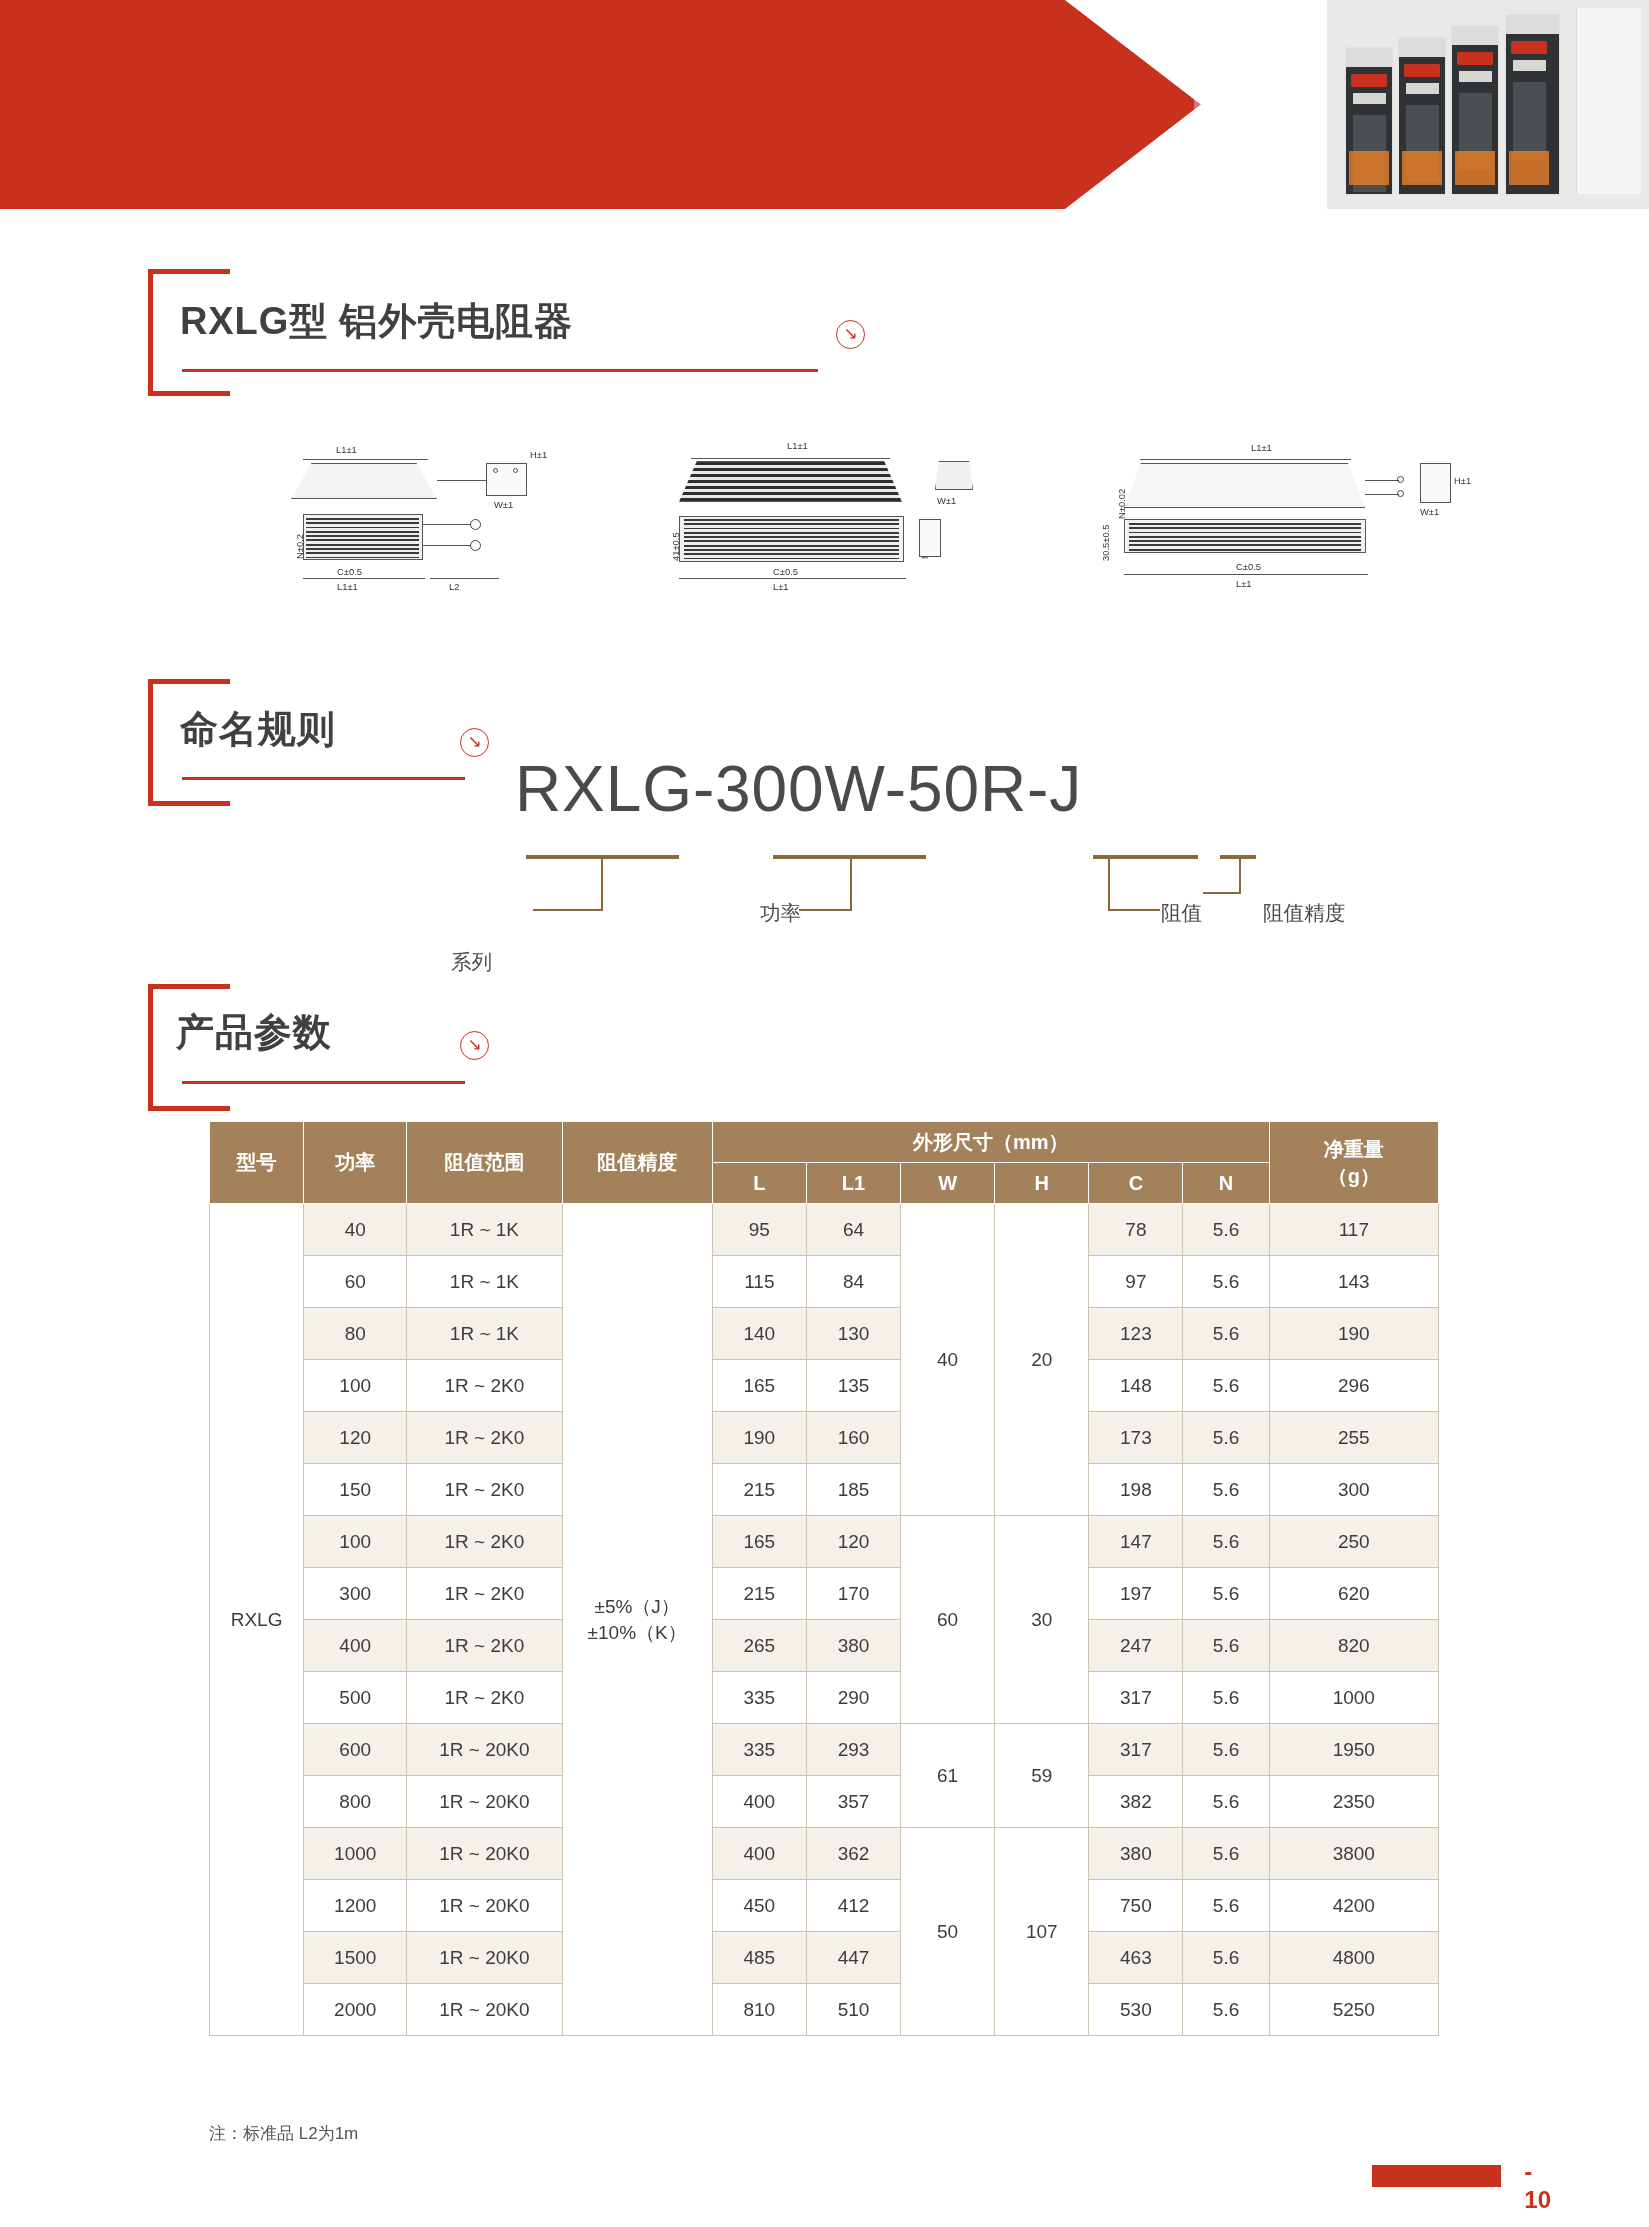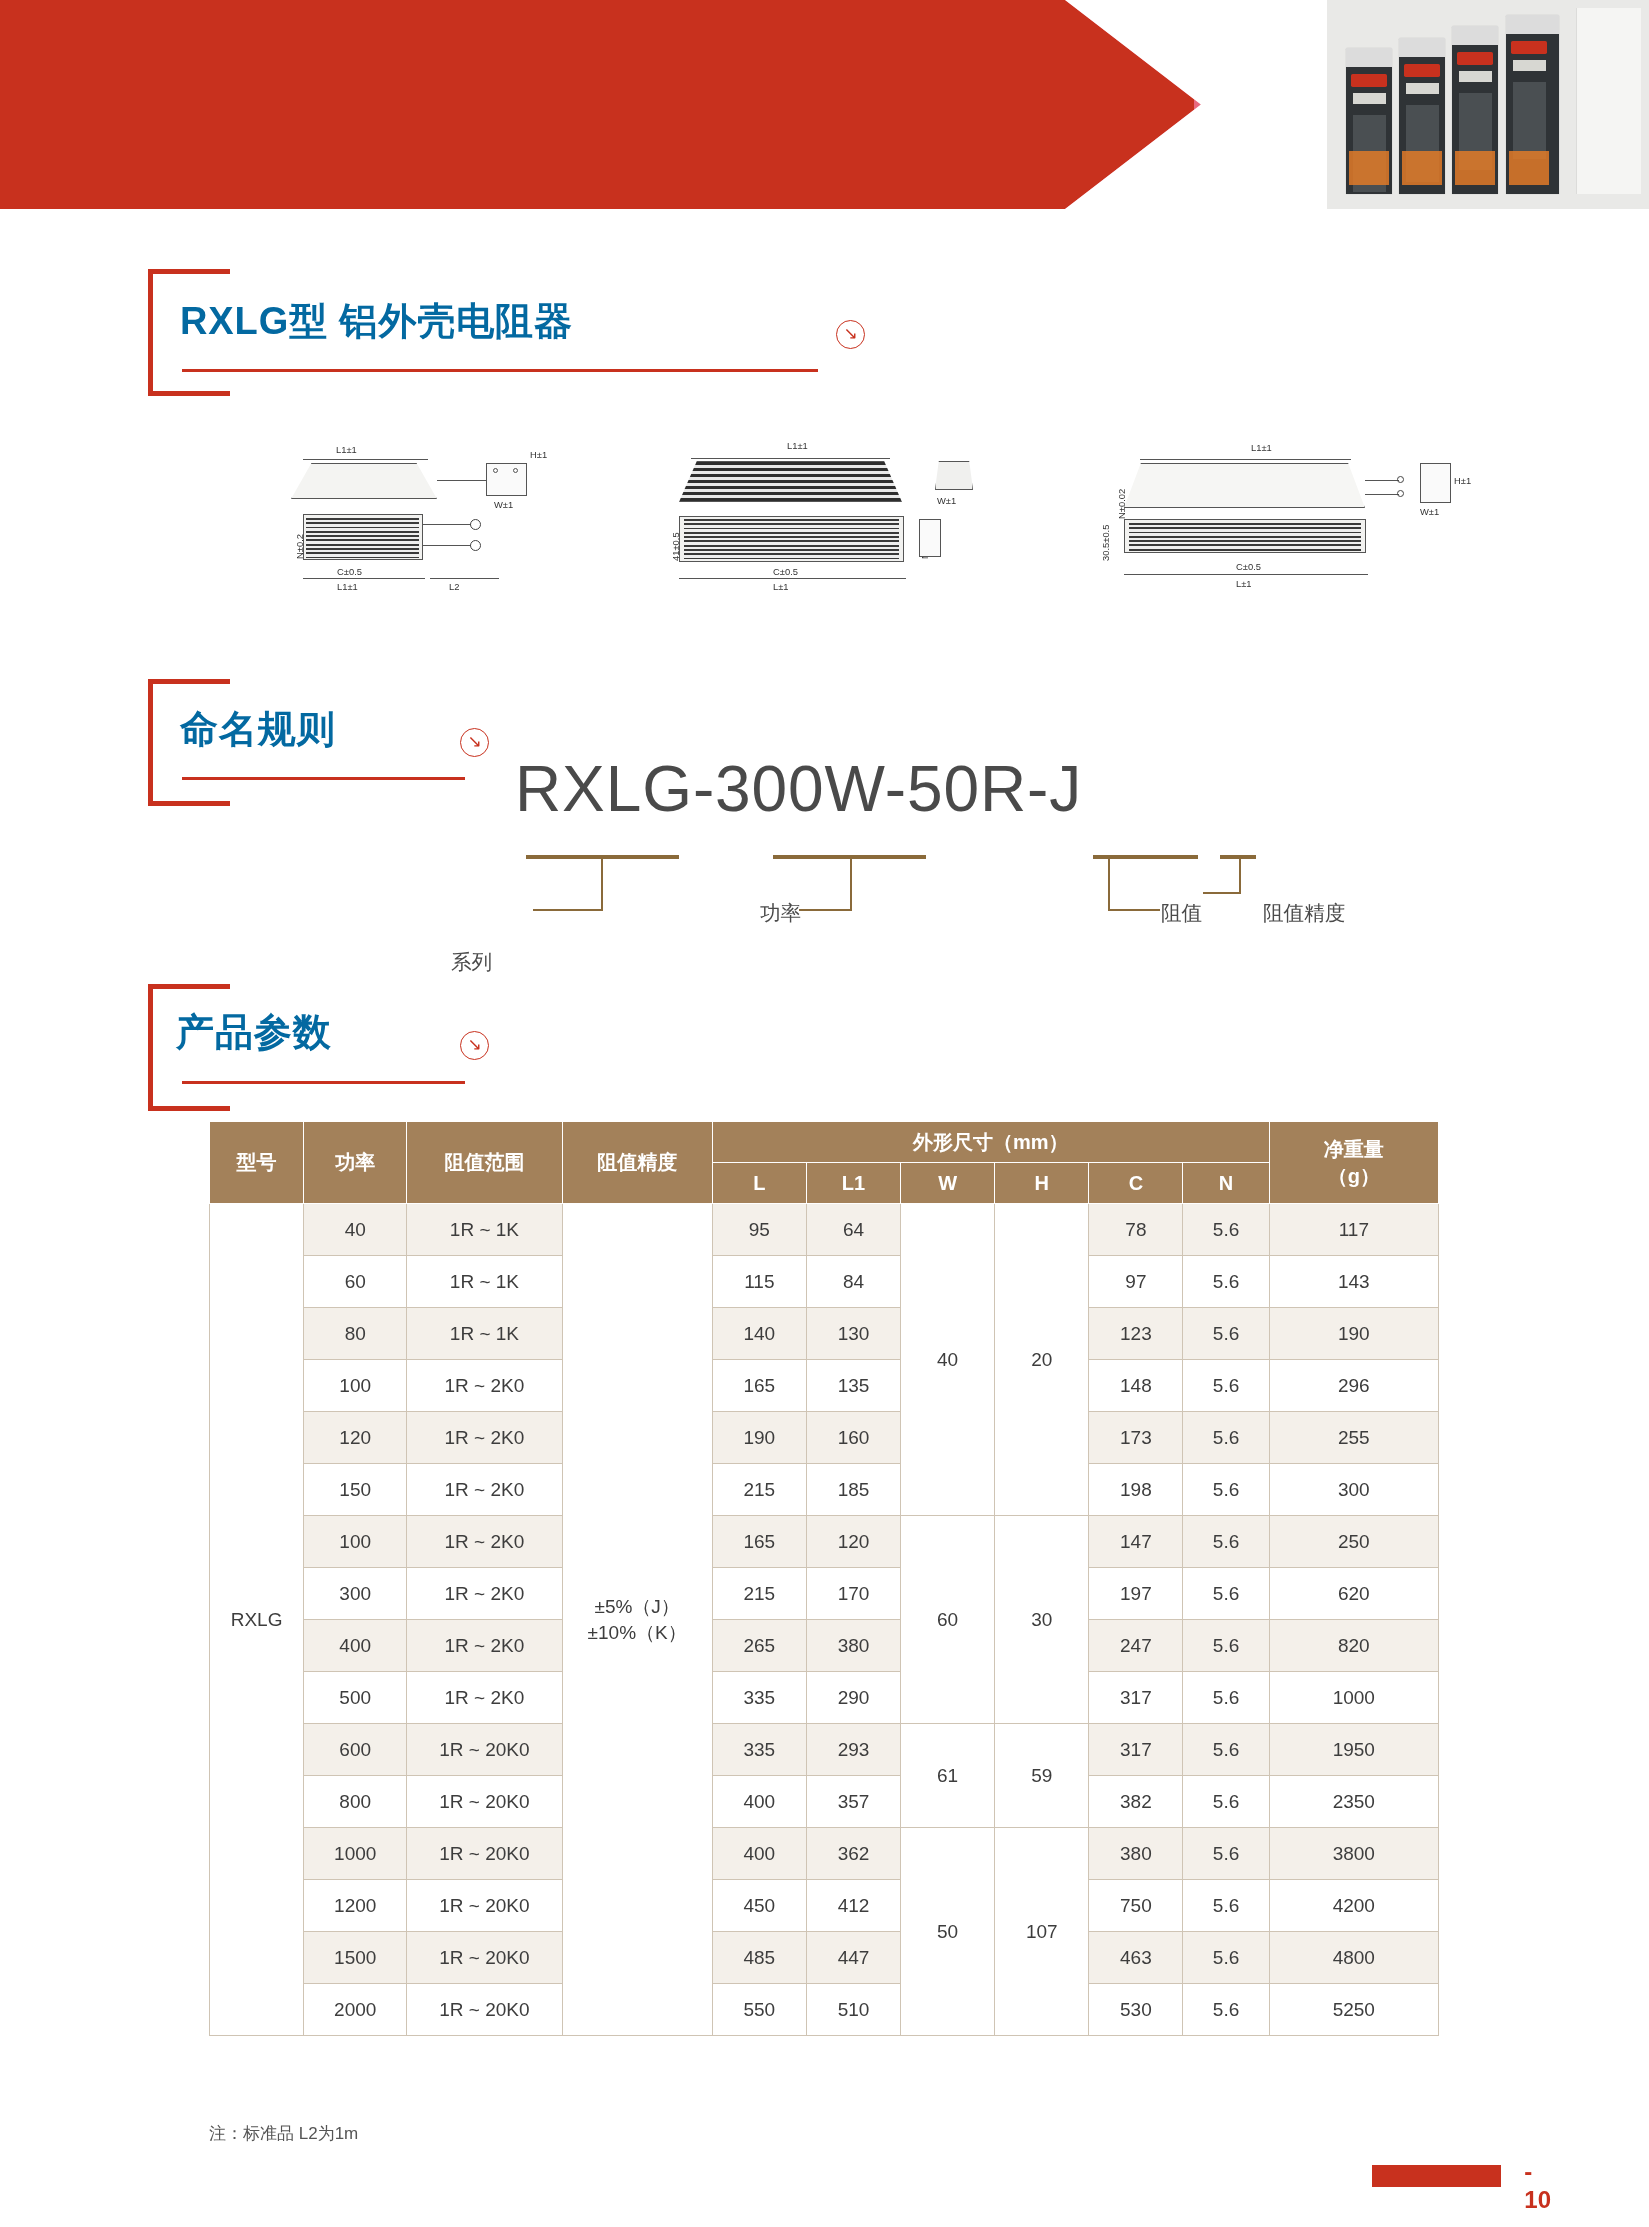--- a/index.html
+++ b/index.html
@@ -50,21 +50,21 @@
   .drive .ports { position:absolute; left:6.9px; top:67px; width:33px; height:77px; background:#4a4f52; }
   .drive .stripe { position:absolute; left:3.4px; bottom:8.6px; width:40px; height:34px; background:#e07a28; opacity:.85; }
 
   
   .bracket {
     position:absolute;
     border:5.2px solid #c8311e;
   }
   .sec-title {
     position:absolute;
-    font-size:38px; font-weight:bold; color:#0369a1;
+    font-size:38px; font-weight:bold; color:#404040;
     letter-spacing:0.9px;
     white-space:nowrap;
   }
   .sec-underline { position:absolute; height:3.4px; background:#c8311e; }
   .arrow-circle {
     position:absolute; width:29px; height:29px; border-radius:50%;
     border:1.7px solid #c8311e; color:#c8311e;
     font-size:17px; line-height:26px; text-align:center;
   }
 
@@ -456,21 +456,21 @@
           <td>1R ~ 20K0</td>
           <td>485</td>
           <td>447</td>
           <td>463</td>
           <td>5.6</td>
           <td>4800</td>
         </tr>
         <tr>
           <td>2000</td>
           <td>1R ~ 20K0</td>
-          <td>550</td>
+          <td>810</td>
           <td>510</td>
           <td>530</td>
           <td>5.6</td>
           <td>5250</td>
         </tr>
       </tbody>
   </table>
 </div>
 
 <div class="note">注：标准品  L2为1m</div>

